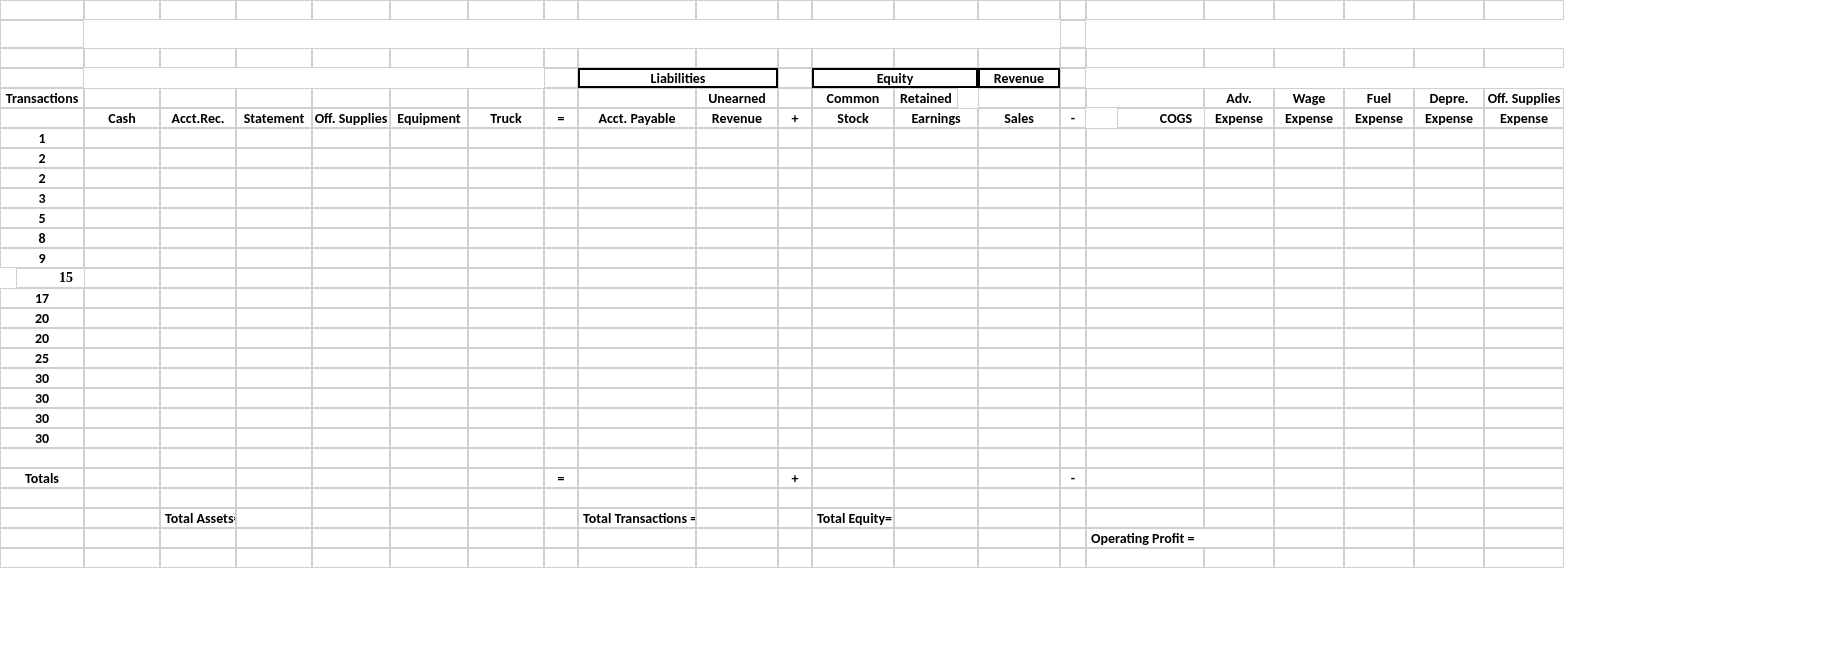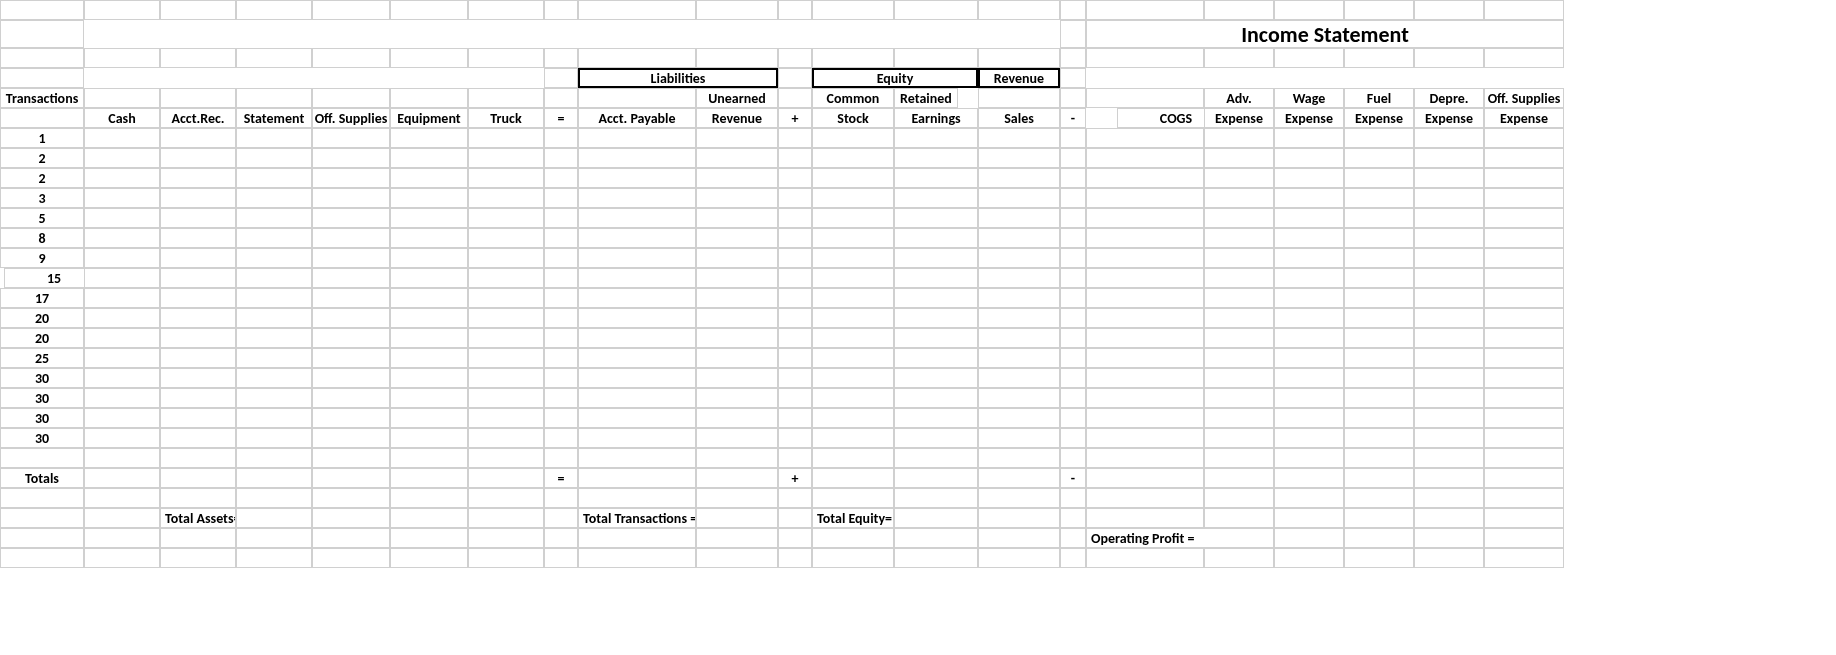--- a/index.html
+++ b/index.html
@@ -55,21 +55,20 @@
     <div class="cell" style="left: 978px; top: 0px; width: 82px; height: 20px;"></div>
     <div class="cell" style="left: 1060px; top: 0px; width: 26px; height: 20px;"></div>
     <div class="cell" style="left: 1086px; top: 0px; width: 118px; height: 20px;"></div>
     <div class="cell" style="left: 1204px; top: 0px; width: 70px; height: 20px;"></div>
     <div class="cell" style="left: 1274px; top: 0px; width: 70px; height: 20px;"></div>
     <div class="cell" style="left: 1344px; top: 0px; width: 70px; height: 20px;"></div>
     <div class="cell" style="left: 1414px; top: 0px; width: 70px; height: 20px;"></div>
     <div class="cell" style="left: 1484px; top: 0px; width: 80px; height: 20px;"></div>
     <div class="cell" style="left: 0px; top: 20px; width: 84px; height: 28px;"></div>
     <div class="cell" style="left: 1060px; top: 20px; width: 26px; height: 28px;"></div>
-    <div class="cell big" style="left: 1086px; top: 20px; width: 478px; height: 28px;">Income Statement</div>
     <div class="cell" style="left: 0px; top: 48px; width: 84px; height: 20px;"></div>
     <div class="cell" style="left: 84px; top: 48px; width: 76px; height: 20px;"></div>
     <div class="cell" style="left: 160px; top: 48px; width: 76px; height: 20px;"></div>
     <div class="cell" style="left: 236px; top: 48px; width: 76px; height: 20px;"></div>
     <div class="cell" style="left: 312px; top: 48px; width: 78px; height: 20px;"></div>
     <div class="cell" style="left: 390px; top: 48px; width: 78px; height: 20px;"></div>
     <div class="cell" style="left: 468px; top: 48px; width: 76px; height: 20px;"></div>
     <div class="cell" style="left: 544px; top: 48px; width: 34px; height: 20px;"></div>
     <div class="cell" style="left: 578px; top: 48px; width: 118px; height: 20px;"></div>
     <div class="cell" style="left: 696px; top: 48px; width: 82px; height: 20px;"></div>
@@ -273,21 +272,21 @@
     <div class="cell" style="left: 812px; top: 248px; width: 82px; height: 20px;"></div>
     <div class="cell" style="left: 894px; top: 248px; width: 84px; height: 20px;"></div>
     <div class="cell" style="left: 978px; top: 248px; width: 82px; height: 20px;"></div>
     <div class="cell" style="left: 1060px; top: 248px; width: 26px; height: 20px;"></div>
     <div class="cell" style="left: 1086px; top: 248px; width: 118px; height: 20px;"></div>
     <div class="cell" style="left: 1204px; top: 248px; width: 70px; height: 20px;"></div>
     <div class="cell" style="left: 1274px; top: 248px; width: 70px; height: 20px;"></div>
     <div class="cell" style="left: 1344px; top: 248px; width: 70px; height: 20px;"></div>
     <div class="cell" style="left: 1414px; top: 248px; width: 70px; height: 20px;"></div>
     <div class="cell" style="left: 1484px; top: 248px; width: 80px; height: 20px;"></div>
-    <div class="cell bold" style="left: 4px; top: 268px; width: 100px; height: 20px;">15</div>
+    <div class="cell bold" style="left: 16px; top: 268px; width: 100px; height: 20px; font-family: Liberation Serif, serif;">15</div>
     <div class="cell" style="left: 84px; top: 268px; width: 76px; height: 20px;"></div>
     <div class="cell" style="left: 160px; top: 268px; width: 76px; height: 20px;"></div>
     <div class="cell" style="left: 236px; top: 268px; width: 76px; height: 20px;"></div>
     <div class="cell" style="left: 312px; top: 268px; width: 78px; height: 20px;"></div>
     <div class="cell" style="left: 390px; top: 268px; width: 78px; height: 20px;"></div>
     <div class="cell" style="left: 468px; top: 268px; width: 76px; height: 20px;"></div>
     <div class="cell" style="left: 544px; top: 268px; width: 34px; height: 20px;"></div>
     <div class="cell" style="left: 578px; top: 268px; width: 118px; height: 20px;"></div>
     <div class="cell" style="left: 696px; top: 268px; width: 82px; height: 20px;"></div>
     <div class="cell" style="left: 778px; top: 268px; width: 34px; height: 20px;"></div>

